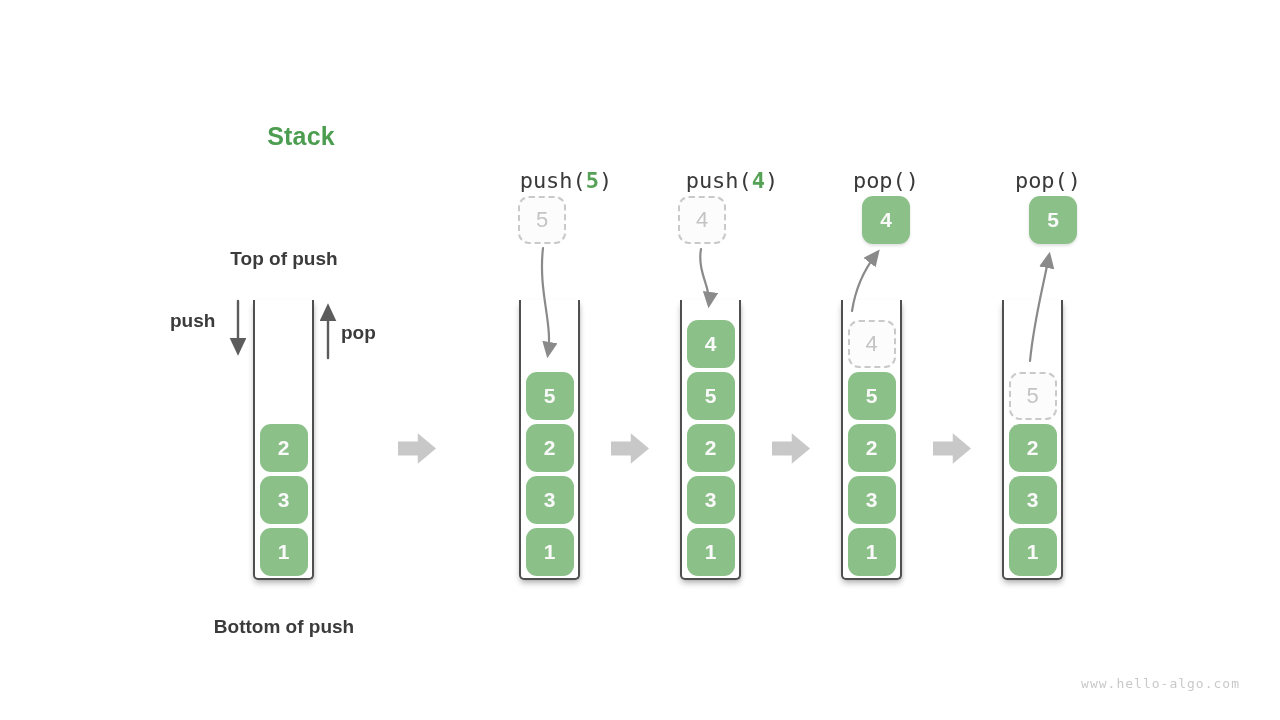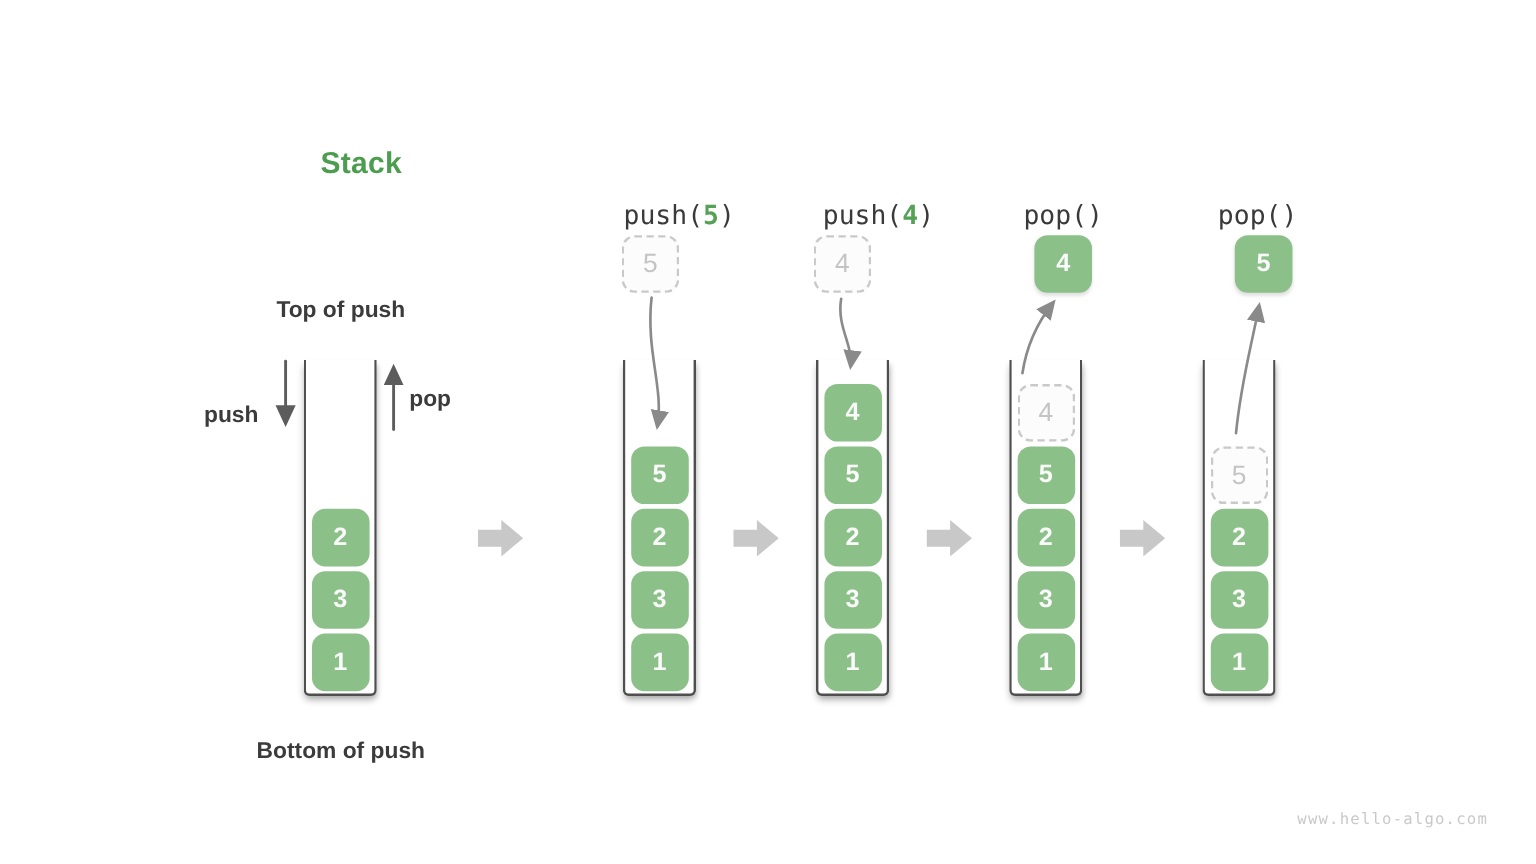--- a/index.html
+++ b/index.html
@@ -13,21 +13,21 @@
     margin:16px; font:bold 25px "Liberation Sans", sans-serif; color:var(--title-green);
     letter-spacing:.2px;
   }
 
   .lbl {
     position:absolute; font:bold 19px "Liberation Sans", sans-serif;
     color:var(--text-dark); white-space:nowrap;
   }
   .top-label    { left:284px; top:248px; transform:translateX(-50%); }
   .bottom-label { left:284px; top:616px; transform:translateX(-50%); }
-  .push-label   { left:170px; top:336px; }
+  .push-label   { left:170px; top:310px; }
   .pop-label    { left:341px; top:322px; }
 
   .stack-col { position:absolute; top:300px; width:61px; height:280px; }
   .tube {
     position:absolute; inset:0; background:#ffffff;
     border-left:2px solid var(--wall); border-right:2px solid var(--wall);
     border-bottom:2px solid var(--wall); border-radius:0 0 5px 5px;
     box-shadow:0 4px 6px -1px rgba(0,0,0,.28), 2px 2px 4px -2px rgba(0,0,0,.12);
   }
   .cells { position:absolute; inset:0; }

